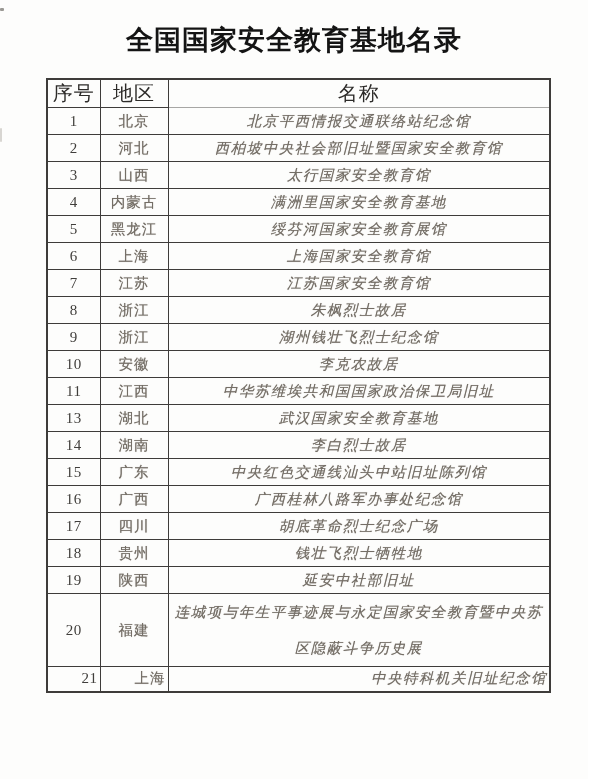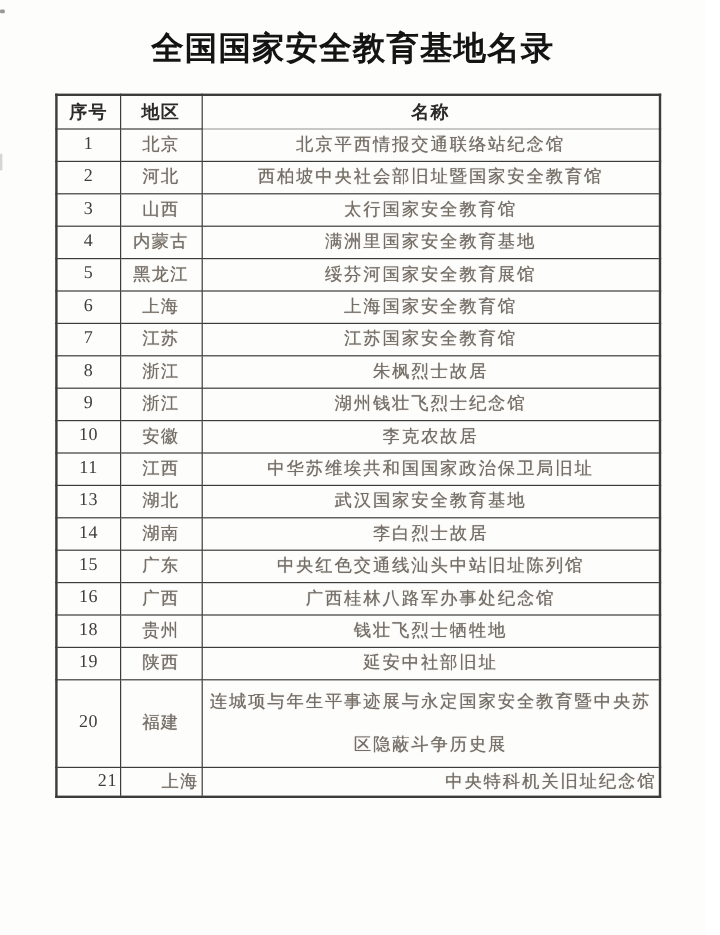--- a/index.html
+++ b/index.html
@@ -41,40 +41,41 @@
   table.bases th, table.bases td{
     border:1px solid var(--border);
     text-align:center;
     vertical-align:middle;
     padding:0 2px;
   }
   table.bases{border:2px solid var(--border);}
   thead th{
     height:28px;
     font-family:"Liberation Sans", sans-serif;
-    font-weight:700;
-    font-size:15px;
+    font-weight:400;
+    font-size:20px;
     color:var(--header-text);
     letter-spacing:1px;
   }
   tbody td{height:27px;font-size:14.5px;}
   td.no-cell{
     color:var(--number-text);
     font-size:15px;
     letter-spacing:0.5px;
   }
   td.region-cell{
     color:var(--cell-text);
     letter-spacing:1px;
     text-shadow:0 0 0.7px rgba(116,110,102,0.75);
   }
   td.name-cell{
     color:var(--cell-text);
     letter-spacing:1.5px;
     text-shadow:0 0 0.7px rgba(116,110,102,0.75);
+    font-style:italic;
   }
   
   tr.no-top td{border-top:none;}
   tr.tall td{height:73px;margin-top:11px;}
   tr.tall td.name-cell{line-height:36px;padding:0 6px;}
   tr.last td{height:25px;text-align:right;}
   
   thead th.name-head{border-bottom:1px solid rgba(62,60,58,0.45);margin-left:39px;}
   
   .speck{position:absolute;background:#9a9894;border-radius:1px;}
@@ -174,20 +175,25 @@
       <tr>
         <td class="no-cell">15</td>
         <td class="region-cell">广东</td>
         <td class="name-cell">中央红色交通线汕头中站旧址陈列馆</td>
       </tr>
       <tr>
         <td class="no-cell">16</td>
         <td class="region-cell">广西</td>
         <td class="name-cell">广西桂林八路军办事处纪念馆</td>
       </tr>
+      <tr>
+        <td class="no-cell">17</td>
+        <td class="region-cell">四川</td>
+        <td class="name-cell">胡底革命烈士纪念广场</td>
+      </tr>
       <tr class="no-top">
         <td class="no-cell">18</td>
         <td class="region-cell">贵州</td>
         <td class="name-cell">钱壮飞烈士牺牲地</td>
       </tr>
       <tr>
         <td class="no-cell">19</td>
         <td class="region-cell">陕西</td>
         <td class="name-cell">延安中社部旧址</td>
       </tr>

